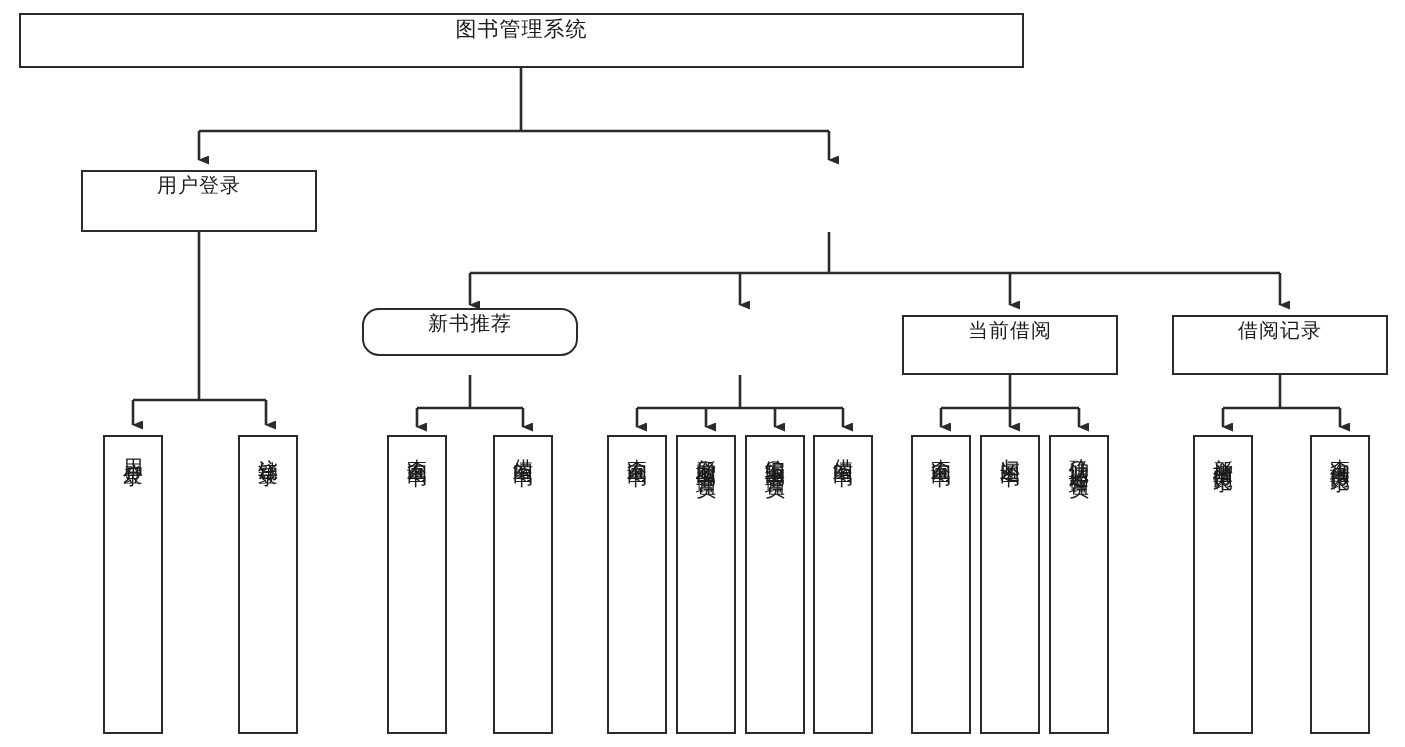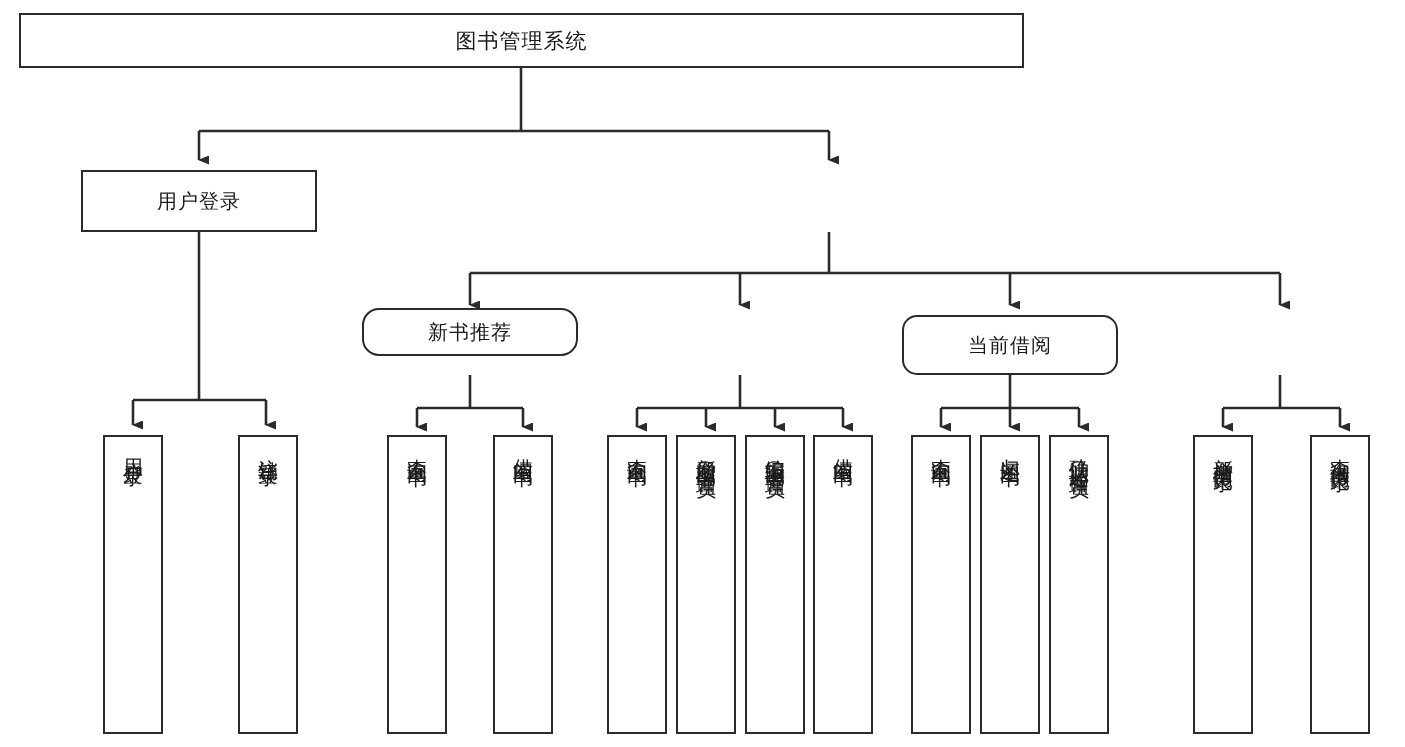--- a/index.html
+++ b/index.html
@@ -25,21 +25,21 @@
     width: 1405px;
     height: 747px;
     pointer-events: none;
   }
   .node {
     position: absolute;
     box-sizing: border-box;
     background: #ffffff;
     border: 2.5px solid #2b2b2b;
     display: flex;
-    align-items: center;
+    align-items: flex-start;
     justify-content: center;
     color: #1a1a1a;
     z-index: 3;
   }
   .node.level-root {
     font-size: 21px;
   }
   .node.level-2 {
     font-size: 20px;
   }
@@ -136,22 +136,25 @@
     <span class="htext">图书管理系统</span>
   </div>
 
   <div class="node level-2" style="left:81px; top:170px; width:236px; height:62px;">
     <span class="htext">用户登录</span>
   </div>
 
   <div class="node level-3" style="left:362px; top:308px; width:216px; height:48px;border-radius:17px;">
     <span class="htext">新书推荐</span>
   </div>
-  <div class="node level-3" style="left:902px; top:315px; width:216px; height:60px;border-radius:15px;">
+  <div class="node level-3" style="left:902px; top:315px; width:216px; height:60px;">
     <span class="htext">当前借阅</span>
+  </div>
+  <div class="node level-3" style="left:1172px; top:315px; width:216px; height:60px;">
+    <span class="htext">借阅记录</span>
   </div>
 
   <div class="node leaf" style="left:103px; top:435px; width:60px; height:299px;">
     <span class="vtext">用户登录</span>
   </div>
   <div class="node leaf" style="left:238px; top:435px; width:60px; height:299px;">
     <span class="vtext">注销登录</span>
   </div>
 
   <div class="node leaf" style="left:387px; top:435px; width:60px; height:299px;">

